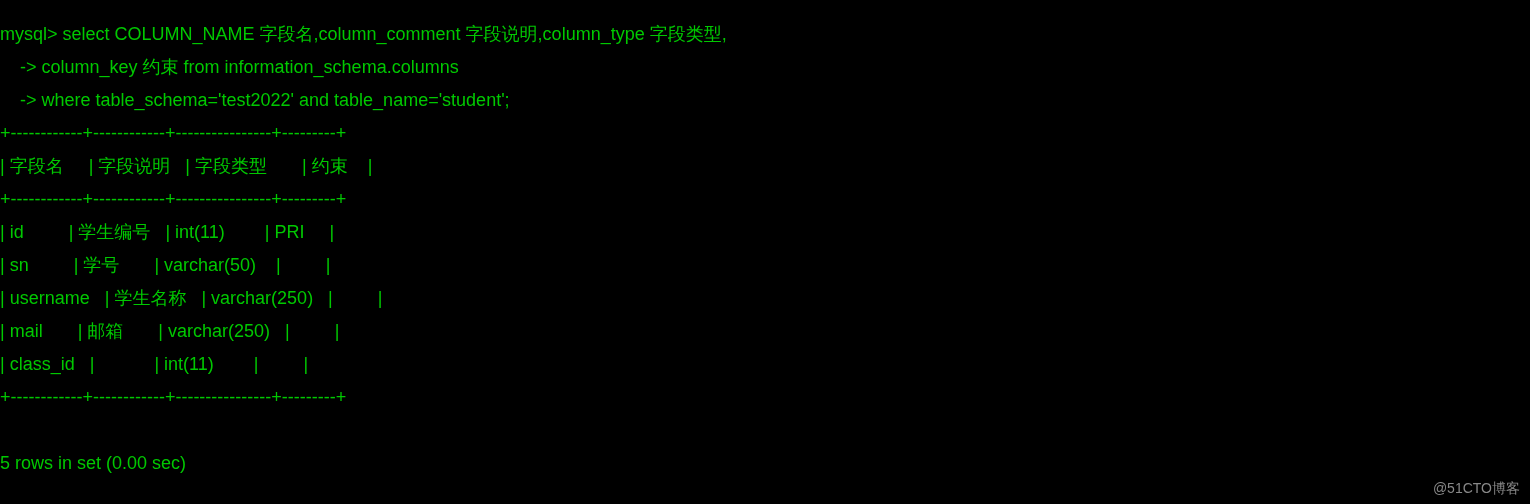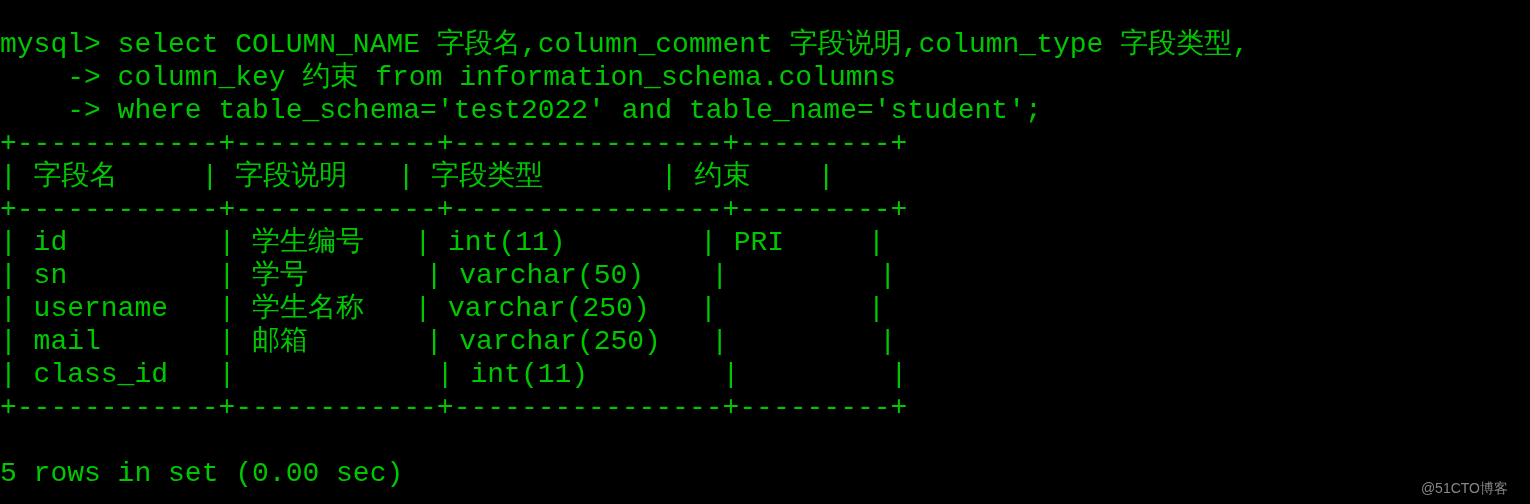--- a/index.html
+++ b/index.html
@@ -4,31 +4,31 @@
 <style>
   html, body {
     margin: 0;
     padding: 0;
     width: 1530px;
     height: 504px;
     background: #000;
     overflow: hidden;
   }
   .terminal {
-    font-family: Liberation Mono, monospace;
-    font-size: 28px;
+    font-family: Liberation Sans, sans-serif;
+    font-size: 18px;
     line-height: 33px;
     color: #00c800;
     white-space: pre;
     padding: 0;
     letter-spacing: 0px;
   }
   .watermark {
     position: absolute;
-    right: 22px;
+    right: 10px;
     bottom: 6px;
     color: #888;
     font-family: sans-serif;
     font-size: 14px;
   }
 </style>
 </head>
 <body>
 
 <pre class="terminal" id="term">mysql&gt; select COLUMN_NAME 字段名,column_comment 字段说明,column_type 字段类型,

